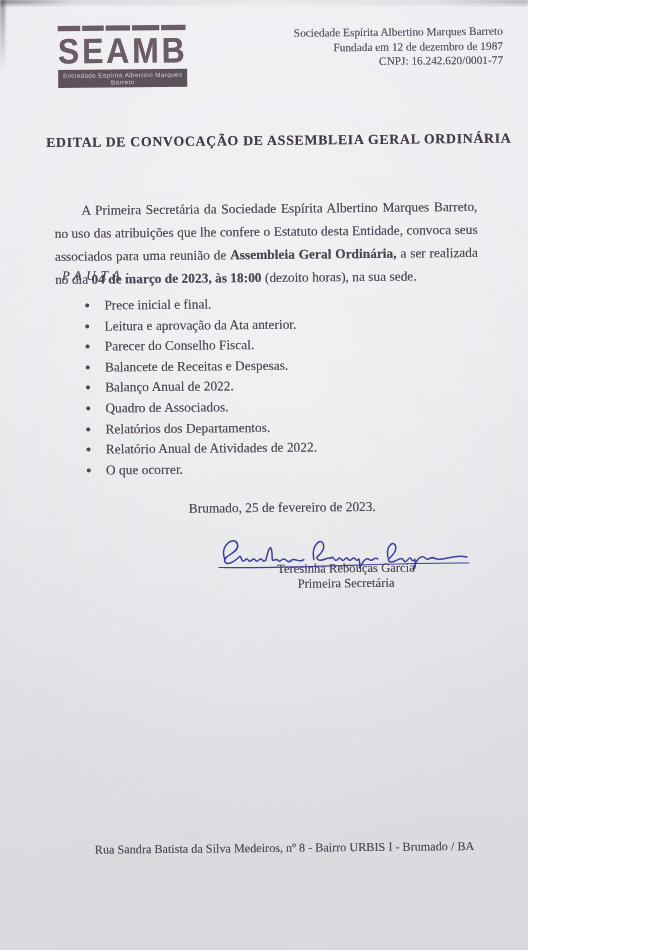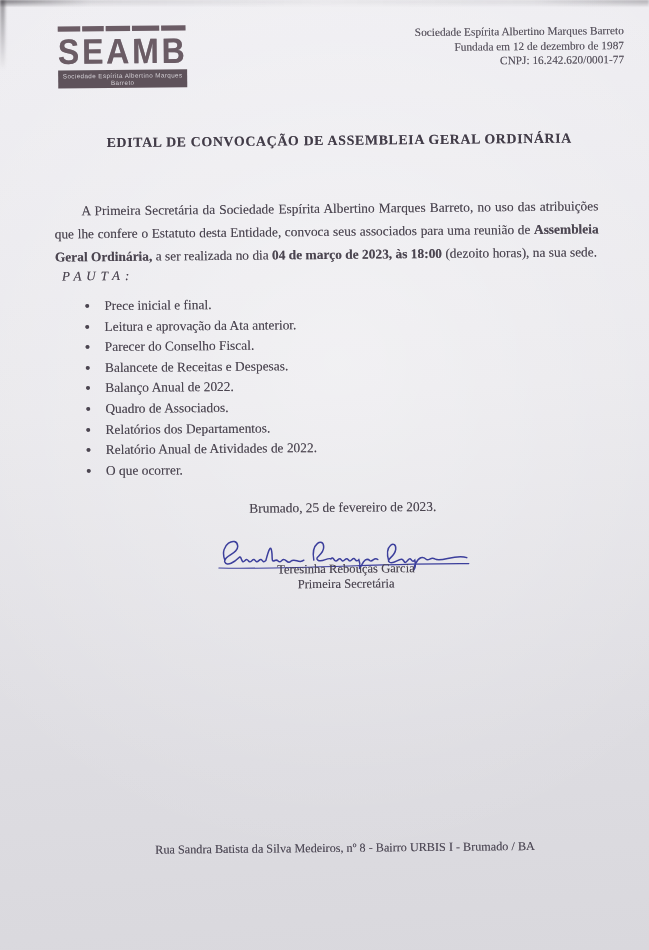--- a/index.html
+++ b/index.html
@@ -1,19 +1,19 @@
 <!DOCTYPE html>
 <html><head>
 <meta charset="utf-8">
 <style>
   * { margin:0; padding:0; box-sizing:border-box; }
   html,body { width:649px; height:950px; overflow:hidden; }
   body { font-family:"Liberation Serif", serif; }
 
-  .photo { position:relative; width:649px; height:950px; background:#cfced3; }
+  .photo { position:relative; width:528px; height:950px; background:#cfced3; }
 
   .sheet {
     position:absolute; inset:0;
     background:
       radial-gradient(120% 85% at 52% 38%, rgba(255,255,255,0.38), rgba(255,255,255,0) 62%),
       linear-gradient(176deg, #efeef2 0%, #e8e7eb 42%, #dddce1 78%, #d9d8dd 100%);
   }
   .edge-top {
     position:absolute; top:0; left:0; right:0; height:8px;
     background:linear-gradient(90deg, rgba(44,41,47,.60) 0%, rgba(44,41,47,.14) 14%,

